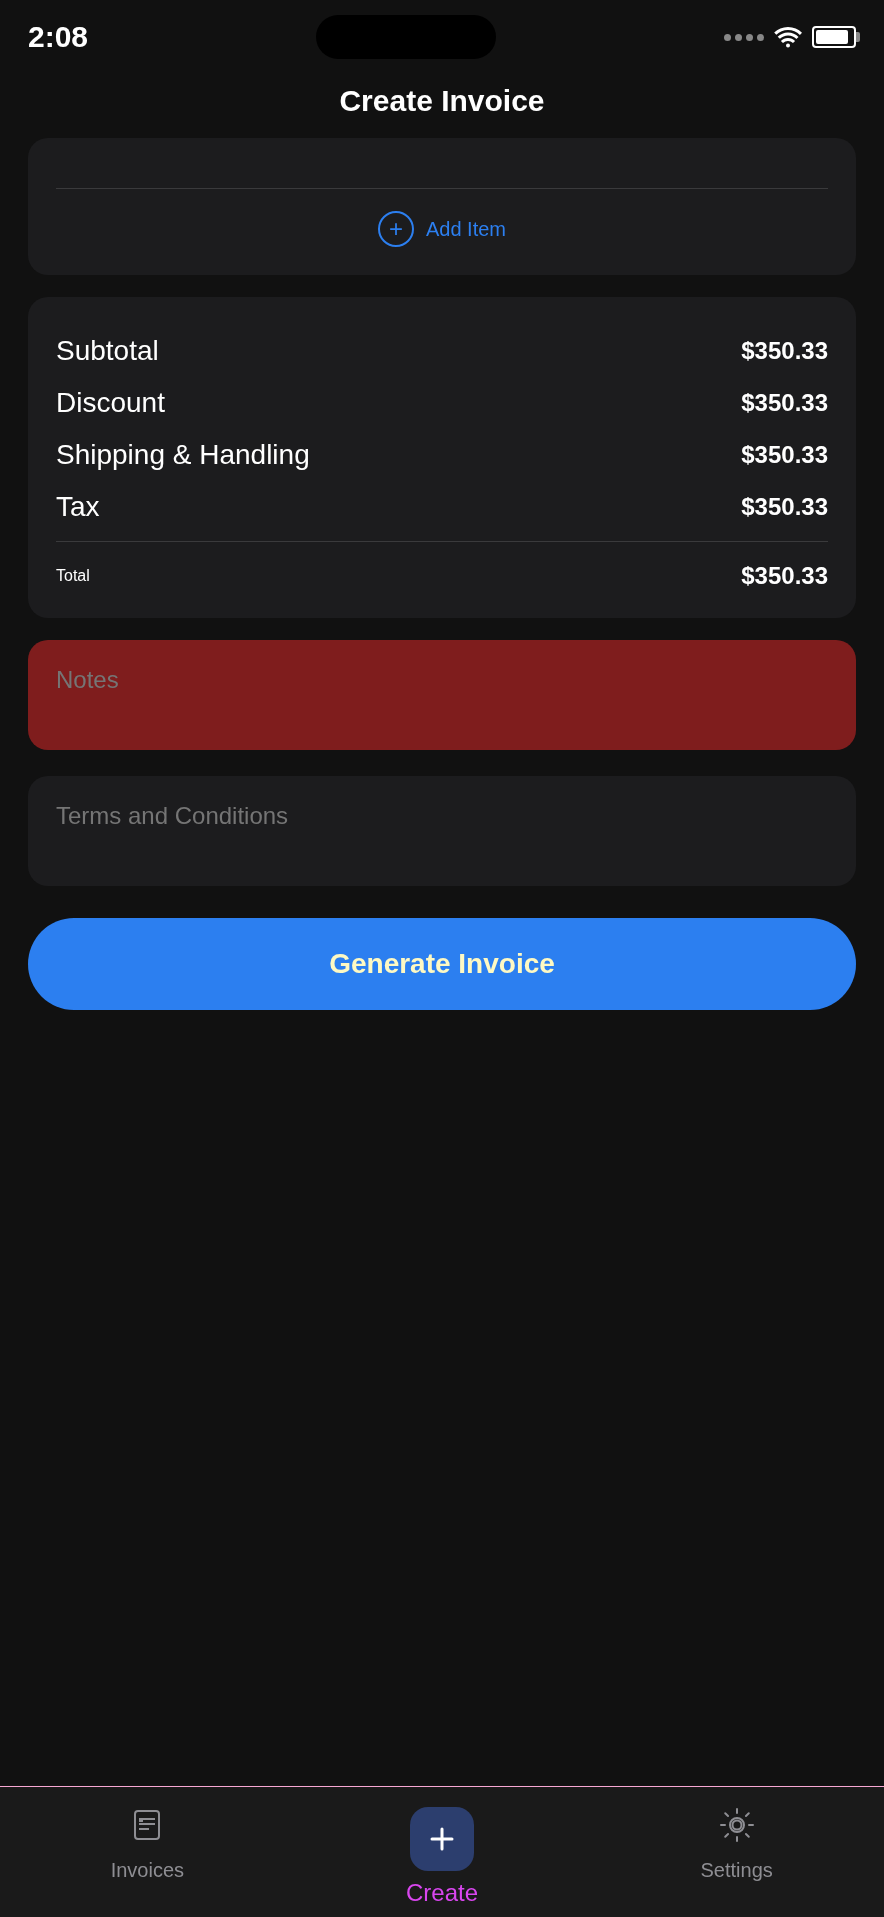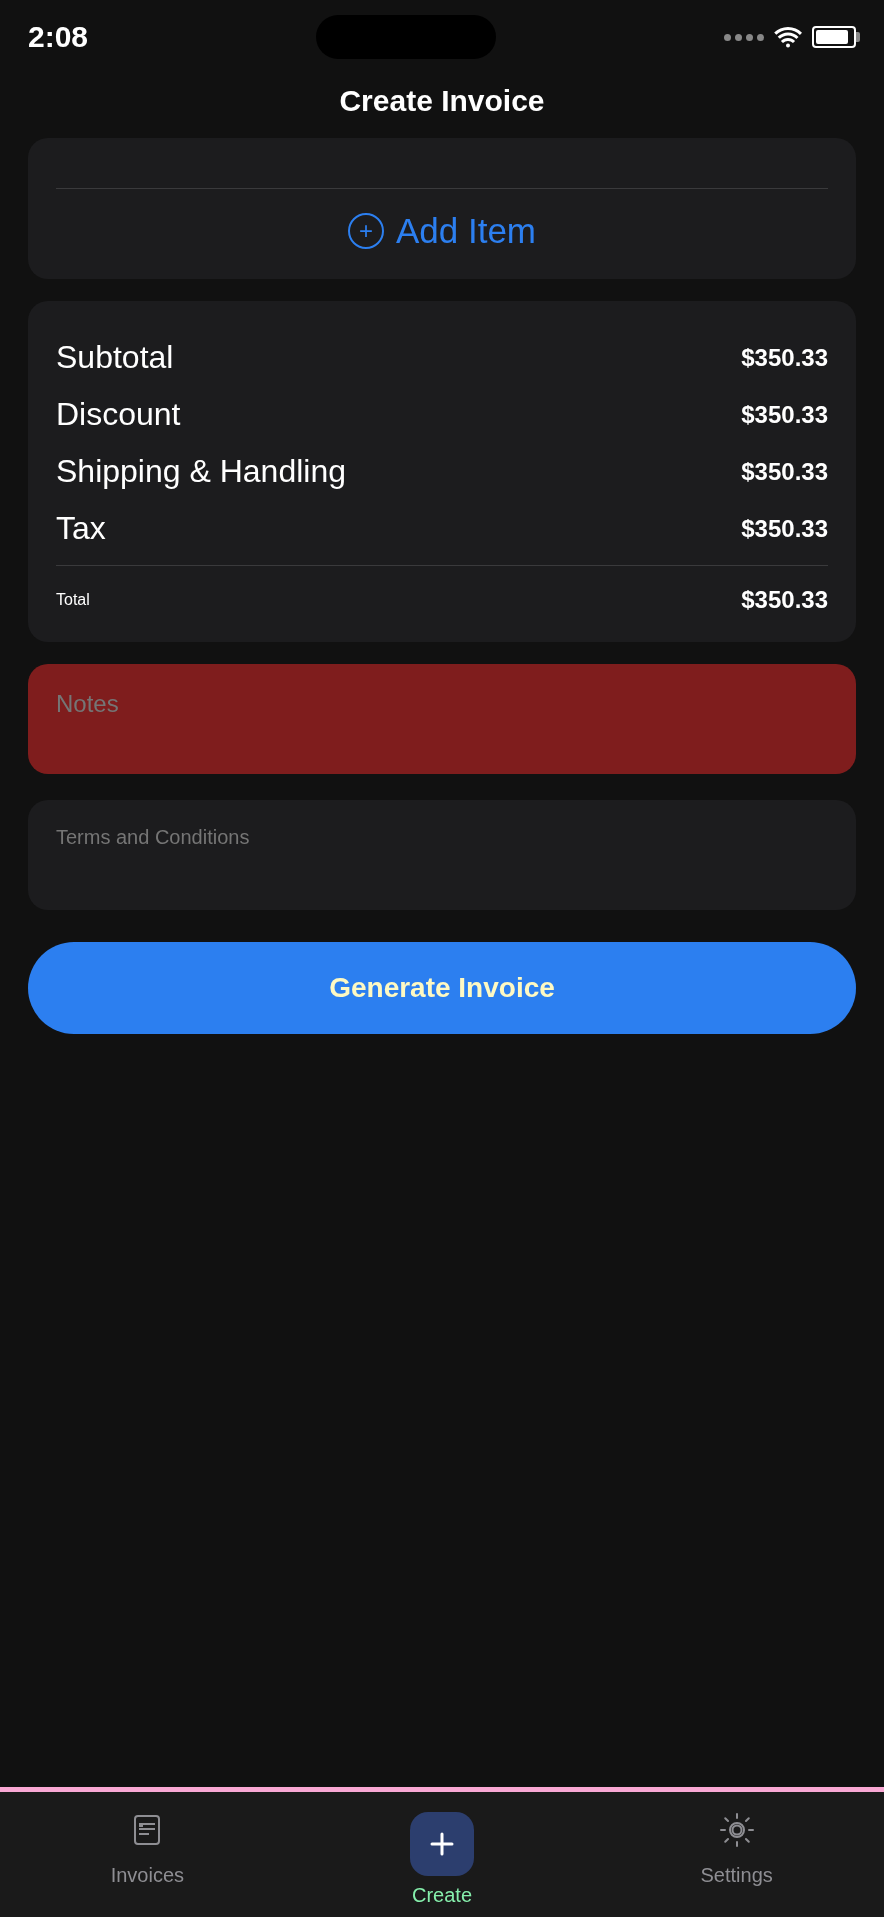--- a/index.html
+++ b/index.html
@@ -172,42 +172,42 @@
       border-radius: 50%;
       display: flex;
       align-items: center;
       justify-content: center;
       color: #2c7ff0;
       font-size: 24px;
       font-weight: 300;
     }
 
     .add-item-label {
-      font-size: 35px;
+      font-size: 20px;
       color: #2c7ff0;
       font-weight: 500;
     }
 
     
     .summary-card {
       background: #1c1c1e;
       border-radius: 20px;
       padding: 28px;
       margin-bottom: 22px;
     }
 
     .summary-row {
       display: flex;
       justify-content: space-between;
       align-items: center;
       padding: 10px 0;
     }
 
     .summary-label {
-      font-size: 32px;
+      font-size: 28px;
       color: #ffffff;
     }
 
     .summary-value {
       font-size: 24px;
       color: #ffffff;
       font-weight: 600;
     }
 
     .summary-divider {
@@ -250,21 +250,21 @@
       font-family: inherit;
     }
 
     .terms-input {
       background: #1c1c1e;
       border-radius: 20px;
       padding: 26px 28px;
       margin-bottom: 28px;
       width: 100%;
       border: none;
-      font-size: 20px;
+      font-size: 24px;
       color: #86efac;
       min-height: 110px;
       resize: none;
       outline: none;
       font-family: inherit;
     }
 
     
     .generate-btn {
       background: #2c7ff0;
@@ -280,21 +280,21 @@
       font-family: inherit;
     }
 
     
     .bottom-nav {
       position: fixed;
       bottom: 0;
       left: 0;
       width: 884px;
       background: #1a1a1a;
-      border-top: 5px solid #f9a8d4;
+      border-top: 1px solid #f9a8d4;
       display: flex;
       justify-content: space-around;
       align-items: flex-start;
       padding: 20px 0 10px;
     }
 
     .nav-item {
       display: flex;
       flex-direction: column;
       align-items: center;
@@ -319,22 +319,22 @@
       font-size: 32px;
       color: #ffffff;
     }
 
     .nav-label {
       font-size: 20px;
       color: #8e8e93;
     }
 
     .nav-label-create {
-      font-size: 20px;
-      color: #86efac;
+      font-size: 24px;
+      color: #d946ef;
     }
 
     
     .nav-spacer {
       height: 180px;
     }
   </style>
 </head>
 <body>
 

